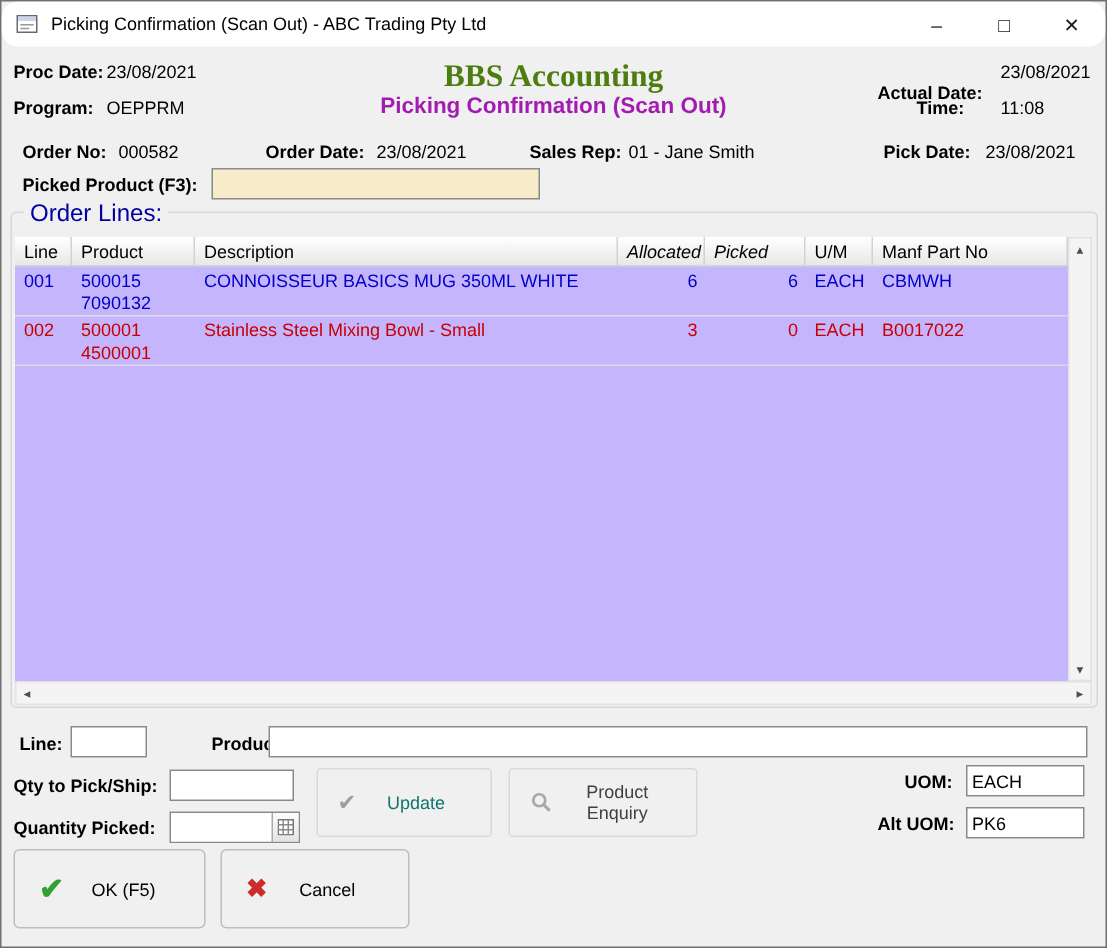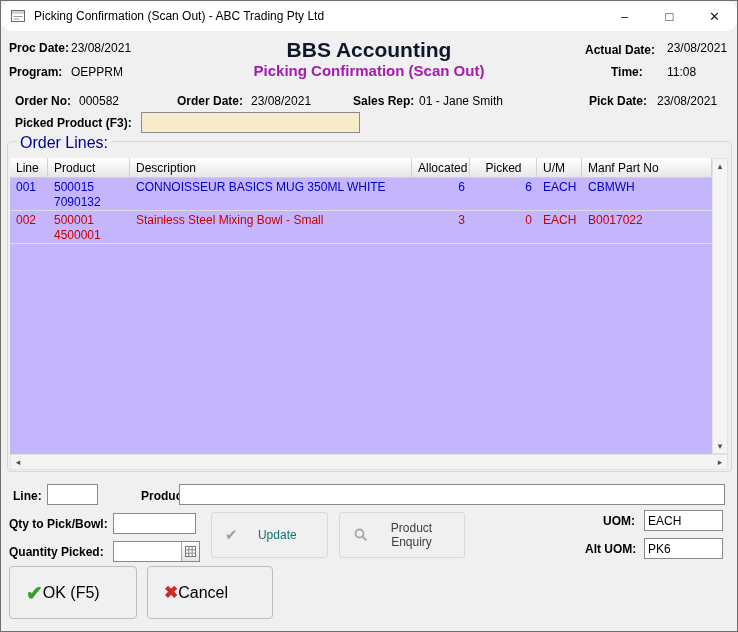--- a/index.html
+++ b/index.html
@@ -35,21 +35,21 @@
   .groupbox { position:absolute; left:6px; top:110px; width:725px; height:331px;
               border:1px solid #d7d7d7; border-radius:4px; }
   .group-label { position:absolute; left:8px; top:-8px; background:#f0f0f0; padding:0 4px;
                  font-size:16px; }
   .listview { position:absolute; left:2px; top:16px; width:702px; height:296px;
               background:#c4b5fd; overflow:hidden; }
   .grid-header { display:grid; grid-template-columns:38px 82px 282px 58px 67px 45px 130px;
                  height:20px; background:linear-gradient(#ffffff,#e7e7e7);
                  border-bottom:1px solid #cfcfcf; }
   .hcell { border-right:1px solid #d2d2d2; padding:3px 4px 0 6px; white-space:nowrap; overflow:hidden; }
-  .hcell.r { text-align:center; padding-right:5px; }
+  .hcell.r { text-align:left; padding-right:5px;font-style:italic; }
   .grow { display:grid; grid-template-columns:38px 82px 282px 58px 67px 45px 130px;
           height:33px; border-bottom:1px solid #dcdcdc; }
   .gcell { padding:2px 4px 0 6px; line-height:15px; white-space:nowrap; overflow:hidden; }
   .gcell.r { text-align:right; padding-right:5px; }
   .pcode { display:block; }
 
   .vscroll { position:absolute; left:704px; top:16px; width:16px; height:296px;
              background:#f4f4f4; border:1px solid #e2e2e2; }
   .hscroll { position:absolute; left:2px; top:312px; width:718px; height:16px;
              background:#f4f4f4; border:1px solid #e2e2e2; }
@@ -59,21 +59,21 @@
   .vscroll .down { left:0; bottom:0; }
   .hscroll .left  { left:0; top:0; }
   .hscroll .right { right:0; top:0; }
 
   
   .btn-flat { position:absolute; border:1px solid #d9d9d9; border-radius:3px; background:#f0f0f0;
               display:flex; align-items:center; padding-left:13px; }
   .btn-flat .blabel { flex:1; text-align:center; padding-right:10px; }
   .btn-big { position:absolute; border:1px solid #bdbdbd; border-radius:4px; background:#f0f0f0;
              display:flex; align-items:center; padding-left:16px; }
-  .btn-big .blabel { flex:1; text-align:left; padding-right:14px; font-size:16px; }
+  .btn-big .blabel { flex:1; text-align:center; padding-right:14px; font-size:12px; }
   .icon-check-sm { font-size:15px; }
   .icon-check-lg { font-size:20px; font-weight:bold; }
   .icon-x-lg { font-size:17px; font-weight:bold; }
 
   .qtyp-wrap { position:absolute; left:112px; top:510px; width:87px; height:21px;
                background:#fff; border:1px solid #898989; }
   .calc-btn { position:absolute; right:0; top:0; bottom:0; width:18px;
               background:linear-gradient(#fdfdfd,#e4e4e4); border-left:1px solid #ababab;
               display:flex; align-items:center; justify-content:center; }
 </style>
@@ -99,24 +99,24 @@
     </div>
   </div>
 
   <div class="content">
 
     <span class="lbl" style="left:8px; top:10px;">Proc Date:</span>
     <span class="val" style="left:70px; top:10px;">23/08/2021</span>
     <span class="lbl" style="left:8px; top:34px;">Program:</span>
     <span class="val" style="left:70px; top:34px;">OEPPRM</span>
 
-    <div class="heading1" style="color: #0f172a;">BBS Accounting</div>
+    <div class="heading1" style="color: #4d7c0f; font-family: Liberation Serif, serif;">BBS Accounting</div>
     <div class="heading2" style="color: #a21caf;">Picking Confirmation (Scan Out)</div>
 
-    <span class="lbl" style="left:584px; top:12px;">Actual Date:</span>
+    <span class="lbl" style="left:584px; top:24px;">Actual Date:</span>
     <span class="val" style="left:666px; top:10px;">23/08/2021</span>
     <span class="lbl" style="left:610px; top:34px;">Time:</span>
     <span class="val" style="left:666px; top:34px;">11:08</span>
 
     <span class="lbl" style="left:14px; top:63px;">Order No:</span>
     <span class="val" style="left:78px; top:63px;">000582</span>
     <span class="lbl" style="left:176px; top:63px;">Order Date:</span>
     <span class="val" style="left:250px; top:63px;">23/08/2021</span>
     <span class="lbl" style="left:352px; top:63px;">Sales Rep:</span>
     <span class="val" style="left:418px; top:63px;">01 - Jane Smith</span>
@@ -175,21 +175,21 @@
         <div class="sb-btn left">◂</div>
         <div class="sb-btn right">▸</div>
       </div>
     </div>
 
     <span class="lbl" style="left:12px; top:458px;">Line:</span>
     <input class="tbox" style="left: 46px; top: 453px; width: 51px;" value="">
     <span class="lbl" style="left:140px; top:458px;">Product:</span>
     <input class="tbox" style="left: 178px; top: 453px; width: 546px;" value="">
 
-    <span class="lbl" style="left:8px; top:486px;">Qty to Pick/Bowl:</span>
+    <span class="lbl" style="left:8px; top:486px;">Qty to Pick/Ship:</span>
     <input class="tbox" style="left: 112px; top: 482px; width: 83px;" value="">
 
     <div class="btn-flat" style="left:210px; top:481px; width:117px; height:46px;">
       <span class="icon-check-sm" style="color: rgb(158, 158, 158);">✔</span>
       <span class="blabel" style="color: #0f766e;">Update</span>
     </div>
 
     <div class="btn-flat" style="left:338px; top:481px; width:126px; height:46px;">
       <span style="display:inline-flex;">
         <svg width="16" height="16" viewBox="0 0 16 16">

